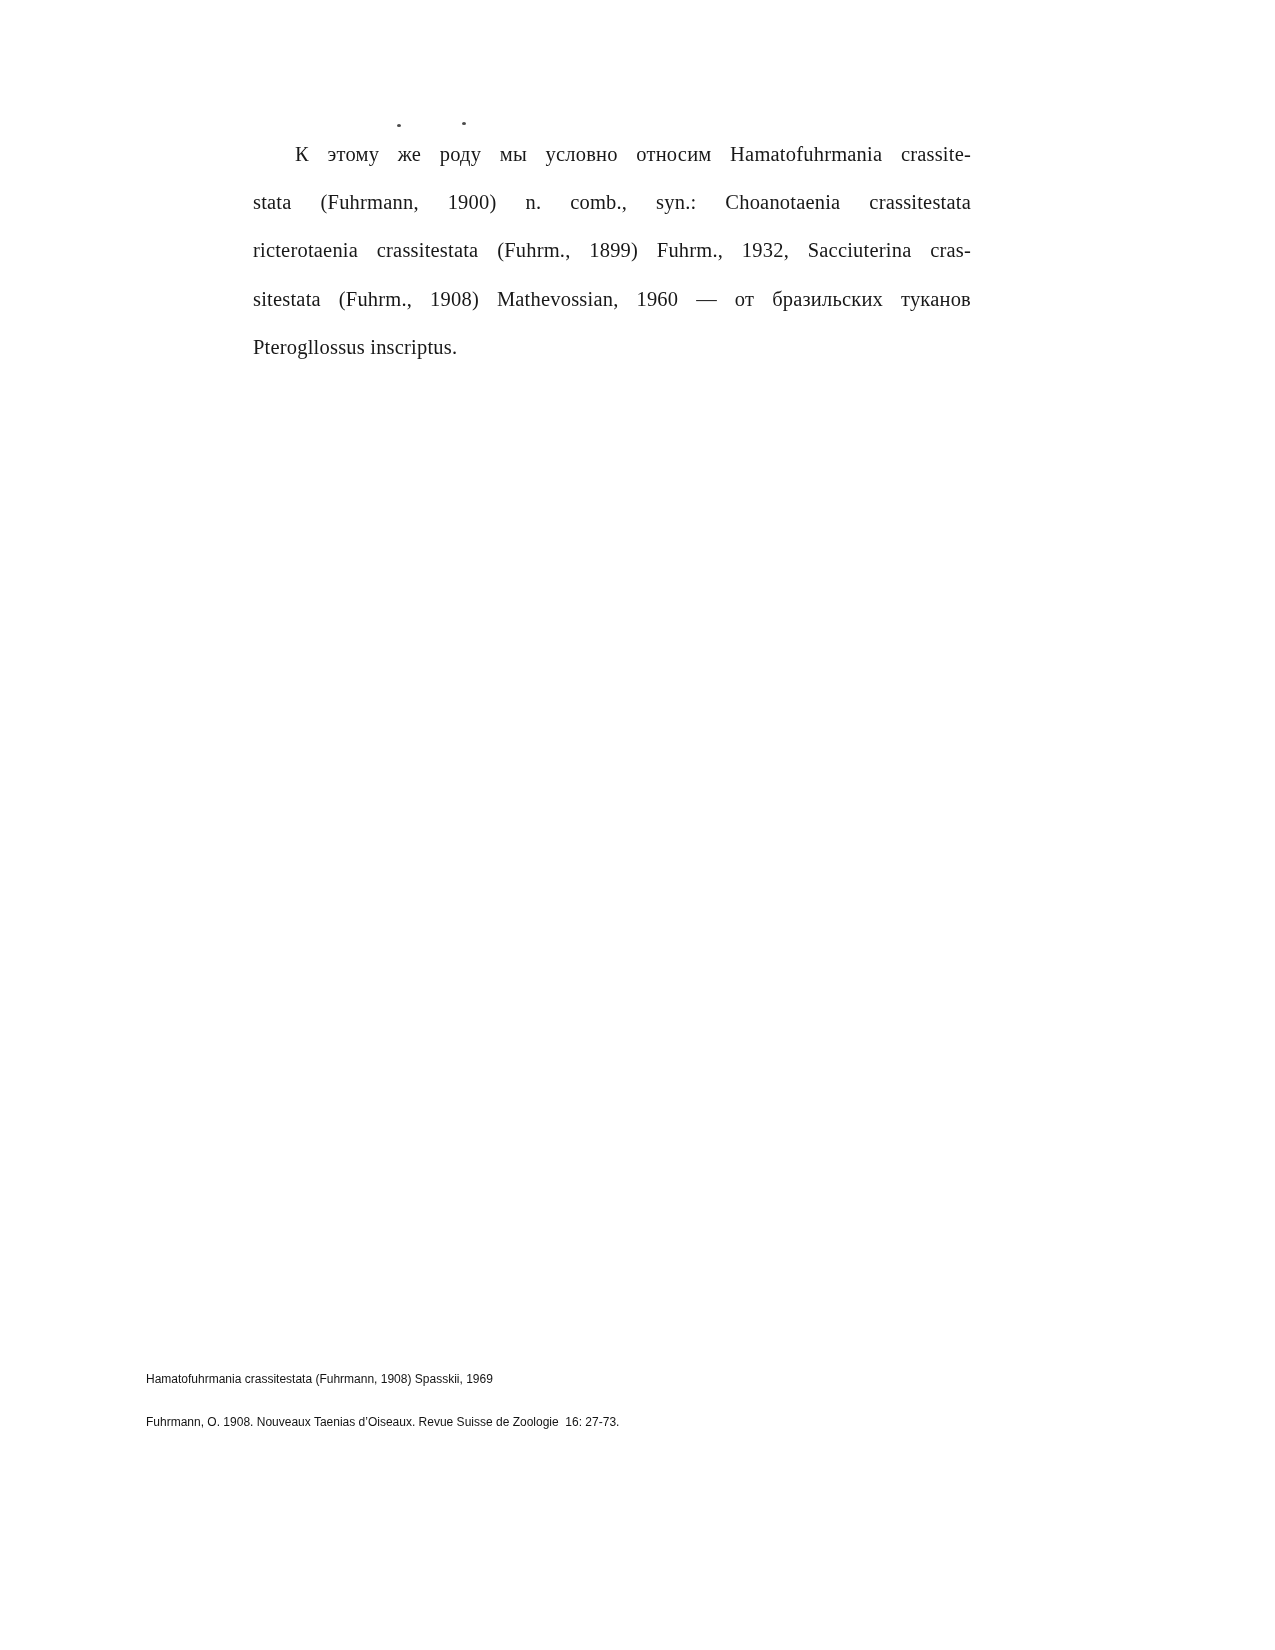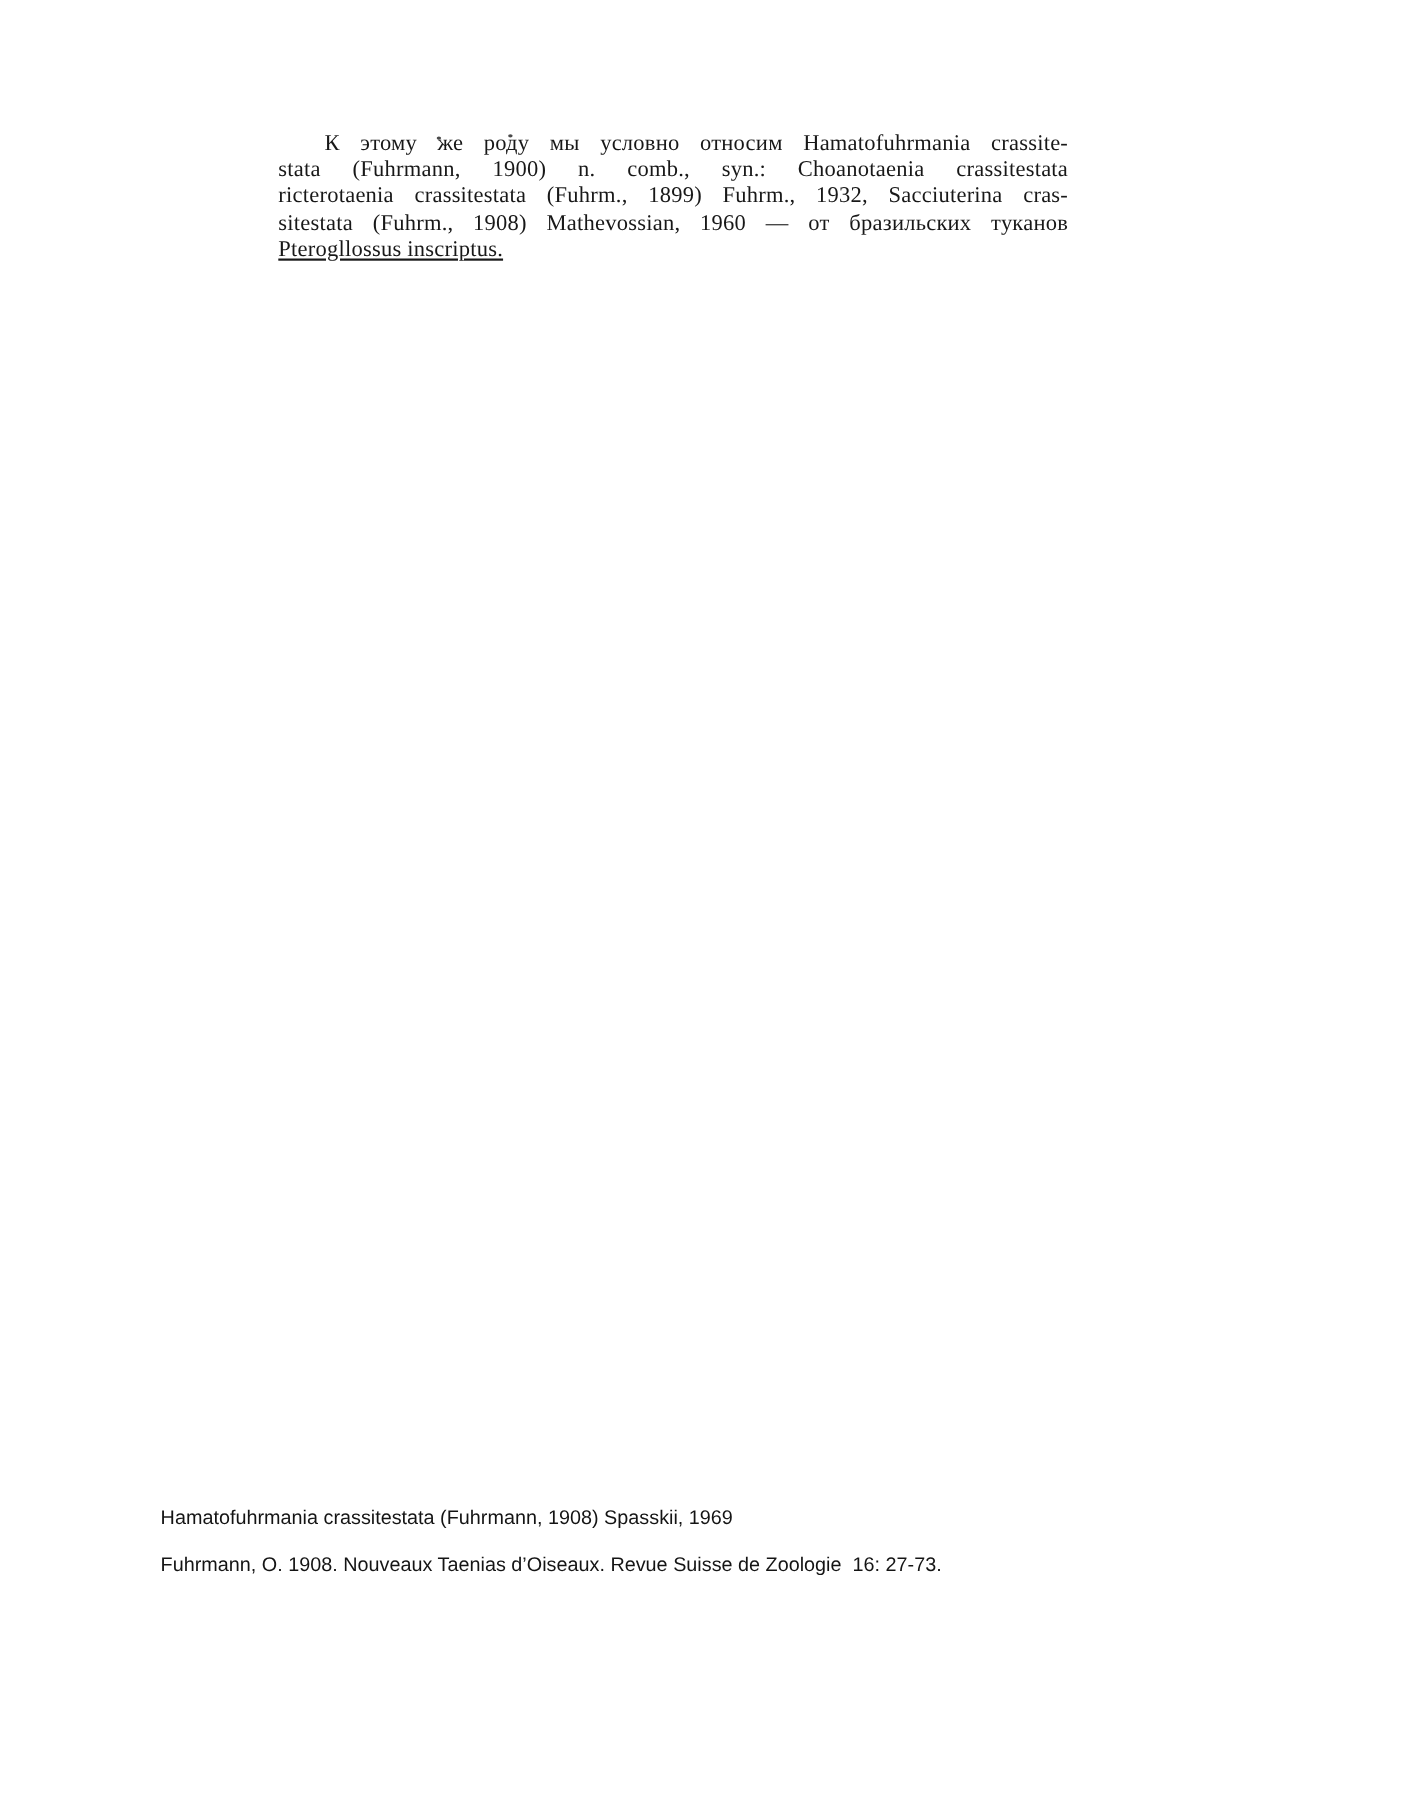--- a/index.html
+++ b/index.html
@@ -22,41 +22,41 @@
     font-family: "Liberation Serif", "DejaVu Serif", serif;
     font-size: 20.5px;
     line-height: 24.2px;
     color: #181818;
     letter-spacing: 0.2px;
   }
   .scan-paragraph .pline {
     text-align: justify;
     text-align-last: justify;
     white-space: normal;
+    margin-top: 24px;
   }
   .scan-paragraph .pline.first {
     text-indent: 42px;
   }
   .scan-paragraph .pline.last {
     text-align: center;
     text-align-last: left;
-    text-decoration: underline;
   }
   .speck {
     position: absolute;
     background: #4a4a4a;
     border-radius: 50%;
   }
   .speck.s1 { left: 397px; top: 124px; width: 4px; height: 3px; }
   .speck.s2 { left: 462px; top: 122px; width: 4px; height: 3px; }
   .annotation {
     position: absolute;
     left: 146px;
     font-family: "Liberation Sans", "DejaVu Sans", sans-serif;
-    font-size: 18px;
+    font-size: 12px;
     line-height: 22px;
     color: #141414;
     white-space: pre;
   }
   .annotation.species { top: 1368px; }
   .annotation.reference { top: 1411px; text-align: right; }
 </style>
 </head>
 <body>
 

